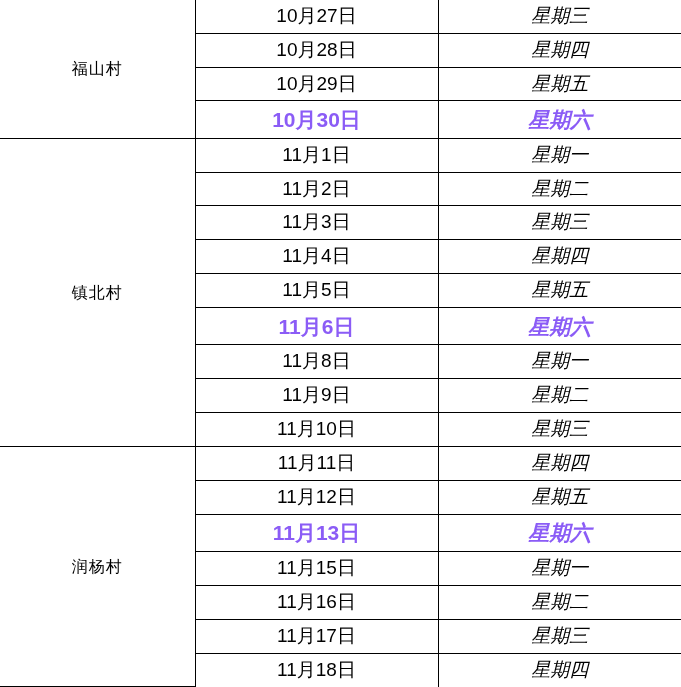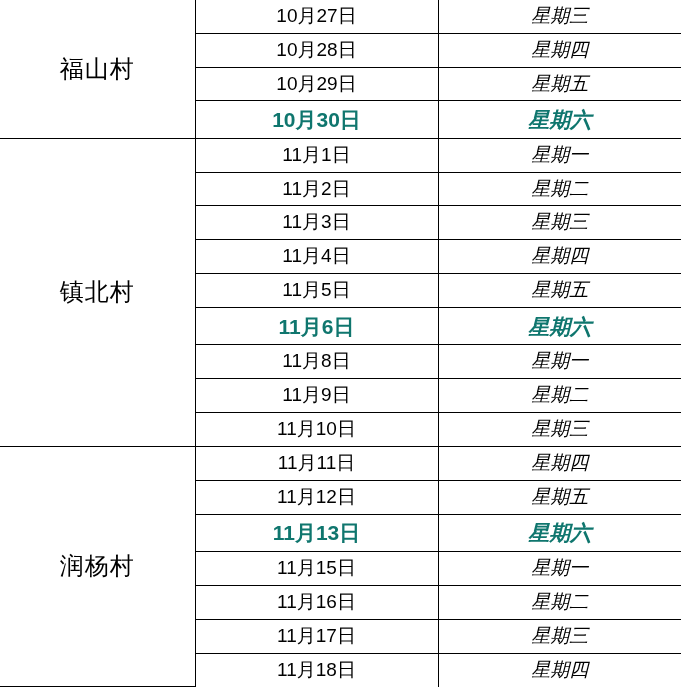--- a/index.html
+++ b/index.html
@@ -26,25 +26,25 @@
     font-size: 19px;
     color: #000000;
     padding: 0;
     line-height: 1.1;
   }
   col.col-village { width: 195px; }
   col.col-date    { width: 243px; }
   col.col-weekday { width: 243px; }
 
   td.village {
-    font-size: 24px;
+    font-size: 16px;
     letter-spacing: 1px;
   }
   td.highlight {
-    color: #0f766e;
+    color: #8b5cf6;
     font-weight: bold;
     font-size: 21px;
   }
   td.edge-left { border-left: none; }
   td.edge-right { border-right: none; font-style: italic; }
   tr.first-row td { border-top: none; }
   tr.last-row td { border-bottom: none; }
 </style>
 </head>
 <body>

